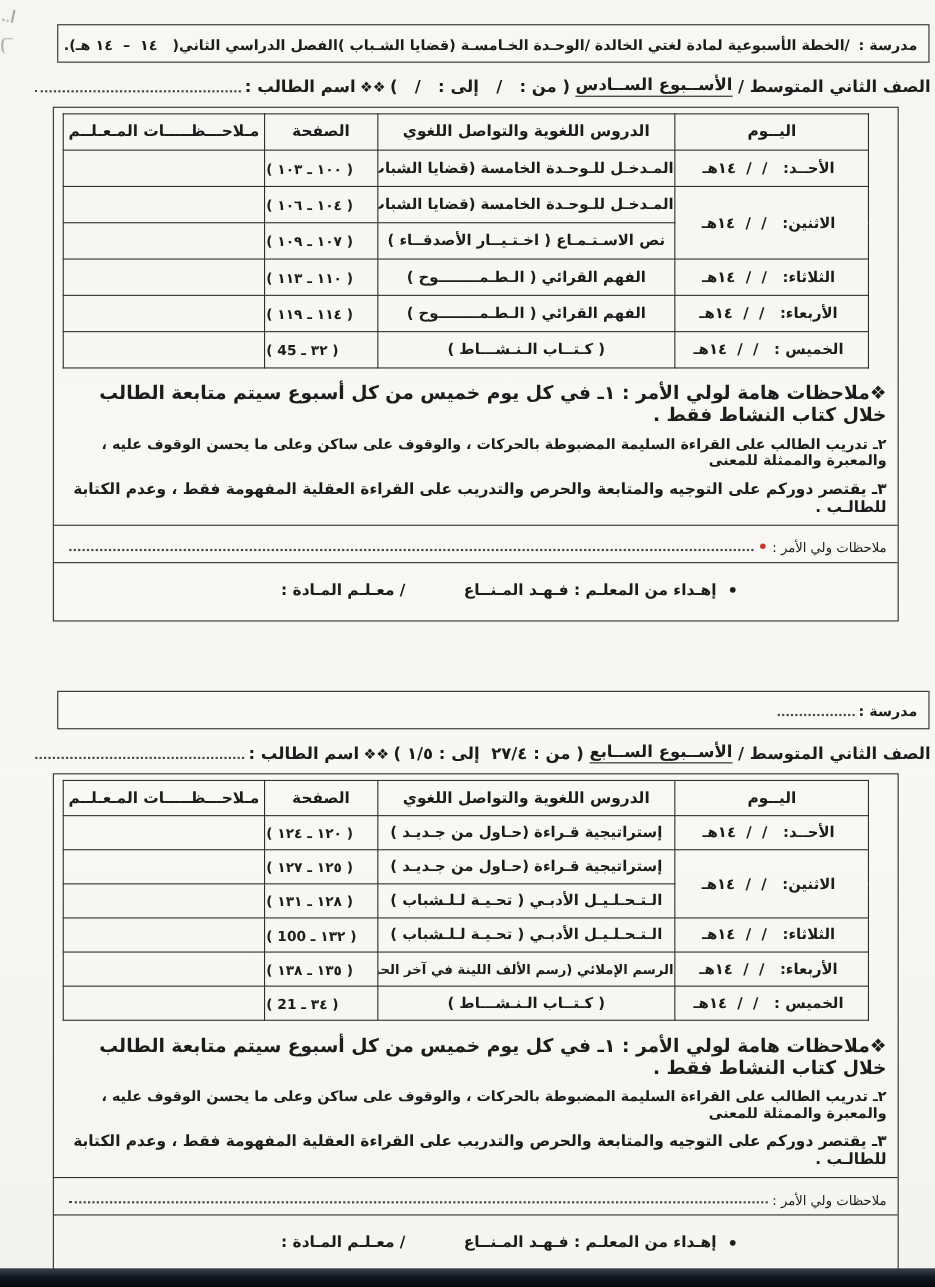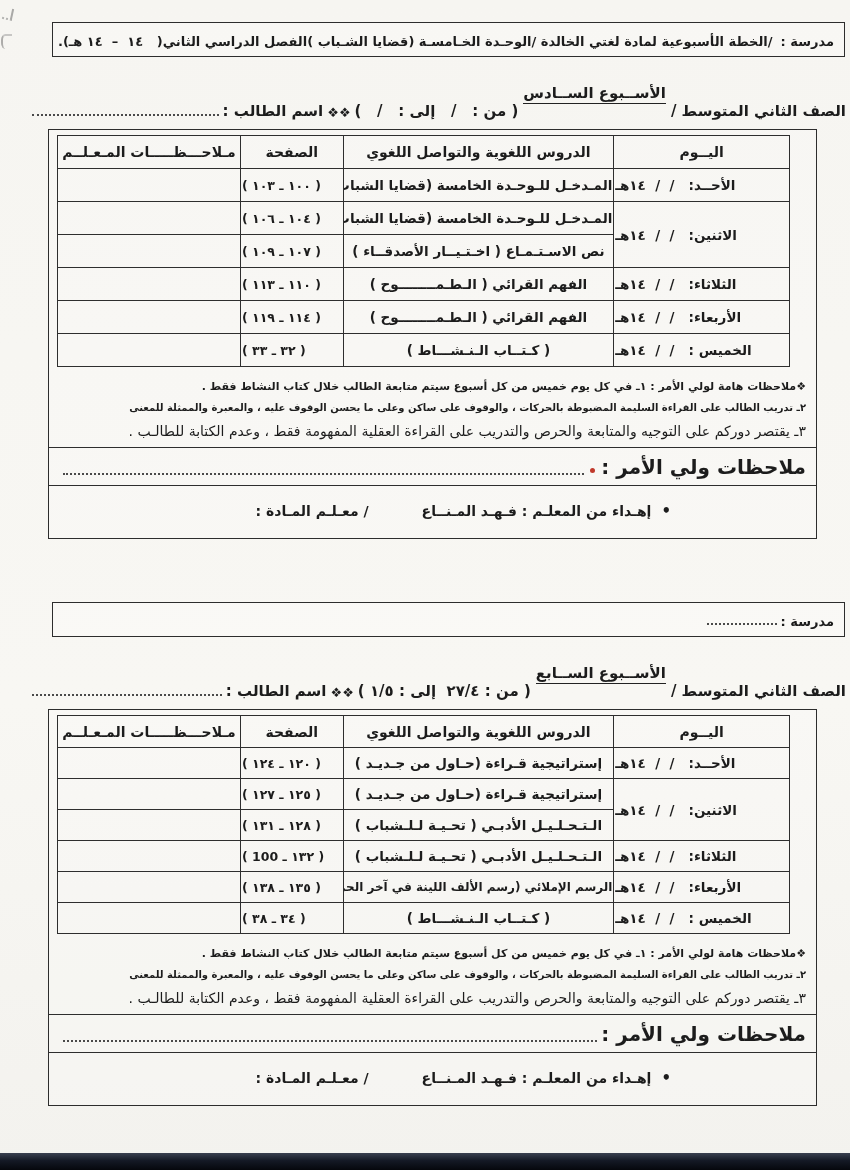--- a/index.html
+++ b/index.html
@@ -18,40 +18,40 @@
     margin:0 5px 0 52px;border:1.6px solid #2d2d2d;
     padding:6px 10px 7px 10px;background:rgba(255,255,255,0.25);
     display:flex;align-items:flex-end;font-size:13px;font-weight:bold;white-space:nowrap;
   }
   .hdr-box .plan-text{letter-spacing:.2px;text-align:right;}
   
   .class-line{
     margin:11px 4px 0 28px;display:flex;align-items:flex-end;
     font-size:15px;font-weight:bold;white-space:nowrap;
   }
-  .week-name{border-bottom:1.7px solid #222;padding-bottom:1px;margin:16px 5px;}
+  .week-name{border-bottom:1.7px solid #222;padding-bottom:1px;margin:0 5px;}
   .stars{font-size:13px;margin:0 4px;}
   
   .outer-box{margin:9px 33px 0 48px;border:1.8px solid #2d2d2d;background:rgba(255,255,255,0.18);}
   
   table.plan{border-collapse:collapse;margin:5px 26px 0 8px;width:calc(100% - 34px);table-layout:fixed;}
   table.plan td,table.plan th{border:1.6px solid #2e2e2e;font-weight:bold;overflow:hidden;}
   col.c-day{width:24%;}col.c-les{width:37%;}col.c-pag{width:14%;}col.c-not{width:25%;}
   th.h{font-size:14px;height:29px;}
-  td.day{font-size:13.5px;text-align:left;padding-right:7px;white-space:nowrap;}
+  td.day{font-size:13.5px;text-align:center;padding-right:7px;white-space:nowrap;}
   td.les{font-size:13.5px;text-align:center;white-space:nowrap;}
   td.pag{font-size:12.5px;text-align:left;white-space:nowrap;margin-top:11px;}
   td.notes{}
   .s1 tr.r{height:33px;} .s2 tr.r{height:31px;}
   
   .notes-block{padding:9px 10px 6px 10px;border-bottom:1.6px solid #2e2e2e;margin-top:4px;}
-  .note-1{font-size:11px;font-weight:bold;margin-bottom:9px;}
-  .note-2{font-size:10px;font-weight:bold;margin-bottom:10px;}
-  .note-3{font-size:14px;font-weight:normal;margin-bottom:2px;}
-  .parent-row{display:flex;align-items:flex-end;padding:7px 10px 6px 10px;border-bottom:1.6px solid #2e2e2e;font-size:20px;font-weight:bold;}
+  .note-1{font-size:17px;font-weight:bold;margin-bottom:9px;}
+  .note-2{font-size:13px;font-weight:bold;margin-bottom:10px;}
+  .note-3{font-size:14px;font-weight:bold;margin-bottom:2px;}
+  .parent-row{display:flex;align-items:flex-end;padding:7px 10px 6px 10px;border-bottom:1.6px solid #2e2e2e;font-size:12px;font-weight:normal;}
   .red-dot{width:5px;height:5px;border-radius:50%;background:#c0392b;margin:0 6px 6px 2px;flex:0 0 auto;}
   
   .gift-row{display:flex;align-items:center;padding:16px 145px 18px 10px;font-size:14px;font-weight:bold;white-space:nowrap;}
   .gift-bullet{font-size:15px;margin-left:10px;}
   .teacher-label{margin-right:53px;}
   
   .bottom-band{position:absolute;left:0;right:0;bottom:0;height:17px;
     background:linear-gradient(180deg,#3a4150 0%,#141925 45%,#05070c 100%);}
   .speck-a{position:absolute;top:8px;left:3px;width:8px;height:10px;border-right:2px solid #777;border-bottom:2px dotted #888;opacity:.6;transform:rotate(12deg);}
   .speck-b{position:absolute;top:34px;left:1px;width:9px;height:13px;border-left:2px solid #666;border-top:2px solid #999;opacity:.5;border-radius:40% 0 0 40%;}
@@ -122,21 +122,21 @@
         </tr>
         <tr class="r">
           <td class="day">الأربعاء:&nbsp;&nbsp;&nbsp;/&nbsp;&nbsp;/&nbsp;&nbsp;١٤هـ</td>
           <td class="les">الفهم القرائي ( الـطـمــــــــوح )</td>
           <td class="pag">( ١١٤ ـ ١١٩ )</td>
           <td class="notes"></td>
         </tr>
         <tr class="r">
           <td class="day">الخميس :&nbsp;&nbsp;&nbsp;/&nbsp;&nbsp;/&nbsp;&nbsp;١٤هـ</td>
           <td class="les">( كـتــاب الـنـشـــاط )</td>
-          <td class="pag">( ٣٢ ـ ٣٣ )</td>
+          <td class="pag">( ٣٢ ـ 45 )</td>
           <td class="notes"></td>
         </tr>
       </tbody>
         </table>
 
       <div class="notes-block">
         <div class="note-1">❖ملاحظات هامة لولي الأمر : ١ـ في كل يوم خميس من كل أسبوع سيتم متابعة الطالب خلال كتاب النشاط فقط .</div>
         <div class="note-2">٢ـ تدريب الطالب على القراءة السليمة المضبوطة بالحركات ، والوقوف على ساكن وعلى ما يحسن الوقوف عليه ، والمعبرة والممثلة للمعنى</div>
         <div class="note-3">٣ـ يقتصر دوركم على التوجيه والمتابعة والحرص والتدريب على القراءة العقلية المفهومة فقط ، وعدم الكتابة للطالـب .</div>
       </div>
@@ -212,21 +212,21 @@
         </tr>
         <tr class="r">
           <td class="day">الأربعاء:&nbsp;&nbsp;&nbsp;/&nbsp;&nbsp;/&nbsp;&nbsp;١٤هـ</td>
           <td class="les" style="font-size:12px;">الرسم الإملائي (رسم الألف اللينة في آخر الحروف)</td>
           <td class="pag">( ١٣٥ ـ ١٣٨ )</td>
           <td class="notes"></td>
         </tr>
         <tr class="r">
           <td class="day">الخميس :&nbsp;&nbsp;&nbsp;/&nbsp;&nbsp;/&nbsp;&nbsp;١٤هـ</td>
           <td class="les">( كـتــاب الـنـشـــاط )</td>
-          <td class="pag">( ٣٤ ـ ٣٨ )</td>
+          <td class="pag">( ٣٤ ـ 21 )</td>
           <td class="notes"></td>
         </tr>
       </tbody>
         </table>
 
       <div class="notes-block">
         <div class="note-1">❖ملاحظات هامة لولي الأمر : ١ـ في كل يوم خميس من كل أسبوع سيتم متابعة الطالب خلال كتاب النشاط فقط .</div>
         <div class="note-2">٢ـ تدريب الطالب على القراءة السليمة المضبوطة بالحركات ، والوقوف على ساكن وعلى ما يحسن الوقوف عليه ، والمعبرة والممثلة للمعنى</div>
         <div class="note-3">٣ـ يقتصر دوركم على التوجيه والمتابعة والحرص والتدريب على القراءة العقلية المفهومة فقط ، وعدم الكتابة للطالـب .</div>
       </div>

